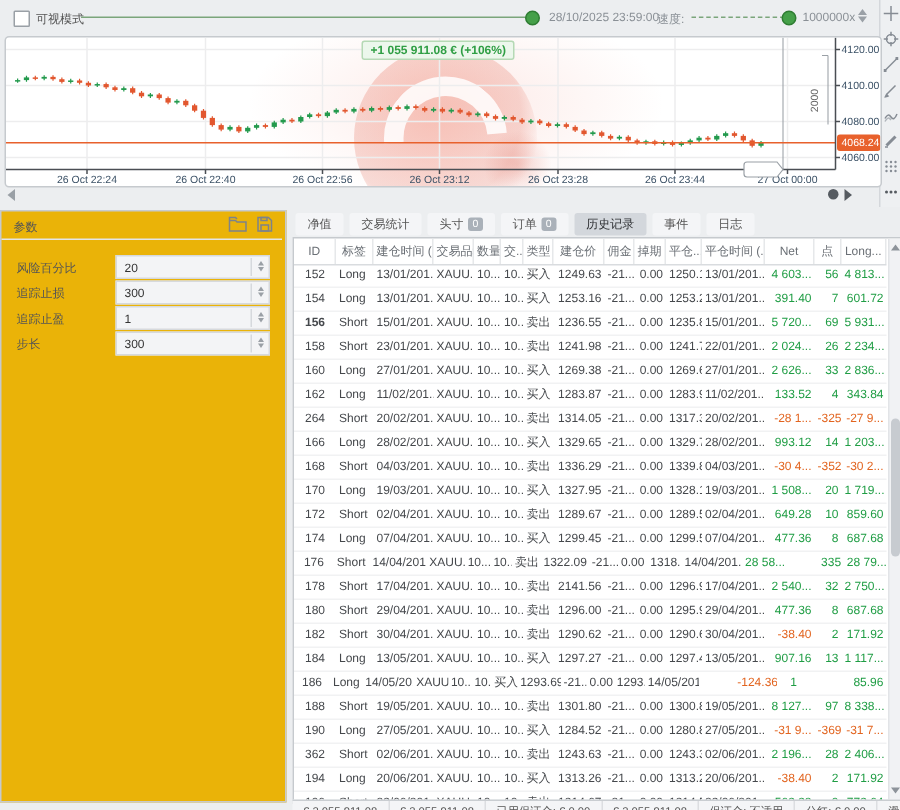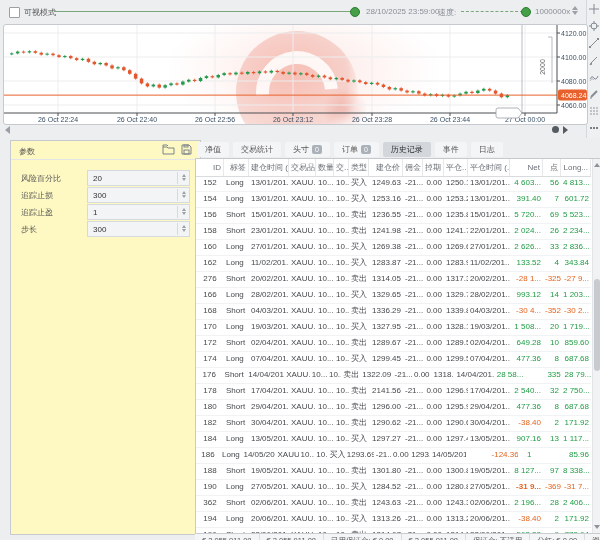--- a/index.html
+++ b/index.html
@@ -33,40 +33,40 @@
      border:13px solid rgba(255,255,255,0.85);border-right-color:transparent;border-bottom-color:transparent;transform:rotate(40deg);}
   #wm-blob{left:318px;top:62px;width:46px;height:46px;border-radius:50%;background:radial-gradient(circle,rgba(210,60,40,0.22),rgba(210,60,40,0) 70%);}
   #banner{left:237px;top:2px;padding:1px 5px;background:#ecf7ec;border:1px solid #b5d9b5;border-radius:2px;
           color:#2f9e44;font-weight:bold;white-space:nowrap;}
   #chart-svg{left:0;top:0;}
   #scroll-strip{left:3px;top:125px;width:583px;height:11px;}
   .tri-left{width:0;height:0;border-top:4px solid transparent;border-bottom:4px solid transparent;border-right:5px solid #9aa0a6;}
   .tri-right{width:0;height:0;border-top:4px solid transparent;border-bottom:4px solid transparent;border-left:5px solid #565b61;}
   #scroll-dot{width:7px;height:7px;border-radius:50%;background:#565b61;}
   
-  #params{left:10px;top:140px;width:189px;height:393px;background:#fef9c3;border:1px solid #c6cace;}
+  #params{left:0;top:140px;width:189px;height:393px;background:#eab308;border:1px solid #c6cace;}
   #params-header{left:0;top:0;width:187px;height:18px;border-bottom:1px solid #e3e5e8;}
   #params-title{left:8px;top:5px;color:#555;}
   #params-icons{right:6px;top:3px;display:flex;gap:6px;}
   .param-row{position:absolute;left:0;width:187px;height:16px;}
   .param-label{position:absolute;left:10px;top:4px;color:#555;}
   .param-box{position:absolute;left:76px;top:1px;width:101px;height:14px;background:#f3f4f6;border:1px solid #d6d9dd;display:flex;align-items:center;}
   .param-value{padding-left:5px;color:#333;flex:1;}
   .param-spin{width:11px;height:12px;border-left:1px solid #d6d9dd;}
   .param-spin .up{width:0;height:0;border-left:2.5px solid transparent;border-right:2.5px solid transparent;border-bottom:3px solid #9aa0a6;margin:2px auto 1px;}
   .param-spin .dn{width:0;height:0;border-left:2.5px solid transparent;border-right:2.5px solid transparent;border-top:3px solid #9aa0a6;margin:0 auto;}
   
   #tabs{left:197px;top:140px;width:400px;height:18px;display:flex;gap:4px;align-items:center;}
   .tab{padding:2px 8px;border-radius:2px;background:#f4f5f7;color:#555;white-space:nowrap;display:flex;align-items:center;gap:3px;}
   .tab.active{background:#d3d7dc;color:#2d2f32;}
   .badge{background:#aab1b9;color:#fff;border-radius:2px;padding:0 3px;font-size:7px;line-height:9px;}
   
   #table-panel{left:195px;top:158px;width:405px;height:376px;background:#fff;border:1px solid #c6cace;overflow:hidden;}
   #thead{position:absolute;left:0;top:0;width:395px;height:17px;border-bottom:1px solid #d9dcdf;display:flex;}
-  .th{height:17px;line-height:17px;color:#6b7076;border-right:1px solid #e6e8ea;overflow:hidden;white-space:nowrap;padding:0 2px;box-sizing:border-box;text-align:right;}
+  .th{height:17px;line-height:17px;color:#6b7076;border-right:1px solid #e6e8ea;overflow:hidden;white-space:nowrap;padding:0 2px;box-sizing:border-box;text-align:center;}
   #tbody{position:absolute;left:0;top:17px;width:395px;}
   .tr{display:flex;height:15px;border-bottom:1px solid #f1f2f3;}
   .td{line-height:14px;overflow:hidden;white-space:nowrap;padding:0 2px;box-sizing:border-box;color:#45484c;}
   .td.r{text-align:right;} .td.c{text-align:center;}
   .pos{color:#1f9d44;} .neg{color:#e2641f;}
   #vscroll{position:absolute;right:0;top:0;width:8px;height:374px;background:#f1f2f4;border-left:1px solid #e2e4e7;}
   #vscroll .arr-up{width:0;height:0;border-left:3px solid transparent;border-right:3px solid transparent;border-bottom:4px solid #8d939a;margin:4px auto 0;}
   #vscroll .arr-dn{position:absolute;bottom:4px;left:1px;width:0;height:0;border-left:3px solid transparent;border-right:3px solid transparent;border-top:4px solid #8d939a;}
   #vthumb{position:absolute;left:1px;top:120px;width:6px;height:92px;background:#c7cbd0;border-radius:3px;}
   
@@ -367,20 +367,21 @@
       <text x="368" y="97" font-size="7" fill="#3b5166" text-anchor="middle">26 Oct 23:28</text>
       <line x1="446" y1="88" x2="446" y2="91" stroke="#4a4e53"></line>
       <text x="446" y="97" font-size="7" fill="#3b5166" text-anchor="middle">26 Oct 23:44</text>
       <line x1="521" y1="88" x2="521" y2="91" stroke="#4a4e53"></line>
       <text x="521" y="97" font-size="7" fill="#3b5166" text-anchor="middle">27 Oct 00:00</text>
       <text x="541" y="42" font-size="7" fill="#666" transform="rotate(-90 541 42)" text-anchor="middle">2000</text>
       <line x1="548" y1="12" x2="548" y2="58" stroke="#9aa0a6" stroke-width="0.7"></line>
       <line x1="544" y1="12" x2="548" y2="12" stroke="#9aa0a6" stroke-width="0.7"></line>
       <path d="M494 83 h20 l4 5 -4 5 h-20 a2 2 0 0 1 -2 -2 v-6 a2 2 0 0 1 2 -2 z" fill="#fff" stroke="#9aa0a6" stroke-width="0.8"></path>
     </svg>
+  <div class="abs" id="banner">+1 055 911.08 € (+106%)</div>
 </div>
 <div class="abs" id="scroll-strip">
   <div class="abs tri-left" style="left:2px;top:1px;"></div>
   <div class="abs" id="scroll-dot" style="left:549px;top:1px;"></div>
   <div class="abs tri-right" style="left:560px;top:1px;"></div>
 </div>
 
 <div class="abs" id="params">
   <div class="abs" id="params-header">
     <div class="abs" id="params-title">参数</div>
@@ -516,35 +517,35 @@
         <div class="td r" style="width: 34px;">1253.16</div>
         <div class="td r" style="width: 20px;">-21...</div>
         <div class="td r" style="width: 21px;">0.00</div>
         <div class="td r" style="width: 24px;">1253.23</div>
         <div class="td " style="width: 42px;">13/01/201...</div>
         <div class="td r pos" style="width: 33px;">391.40</div>
         <div class="td r pos" style="width: 18px;">7</div>
         <div class="td r pos" style="width: 30px;">601.72</div>
       </div>
       <div class="tr">
-        <div class="td c" style="width: 28px;">156</div>
+        <div class="td c" style="width: 28px; font-weight: bold;">156</div>
         <div class="td " style="width: 25px;">Short</div>
         <div class="td " style="width: 40px;">15/01/201...</div>
         <div class="td " style="width: 27px;">XAUU...</div>
         <div class="td " style="width: 18px;">10...</div>
         <div class="td " style="width: 15px;">10...</div>
         <div class="td " style="width: 20px;">卖出</div>
         <div class="td r" style="width: 34px;">1236.55</div>
         <div class="td r" style="width: 20px;">-21...</div>
         <div class="td r" style="width: 21px;">0.00</div>
         <div class="td r" style="width: 24px;">1235.86</div>
         <div class="td " style="width: 42px;">15/01/201...</div>
         <div class="td r pos" style="width: 33px;">5 720...</div>
         <div class="td r pos" style="width: 18px;">69</div>
-        <div class="td r pos" style="width: 30px;">5 523...</div>
+        <div class="td r pos" style="width: 30px;">5 931...</div>
       </div>
       <div class="tr">
         <div class="td c" style="width: 28px;">158</div>
         <div class="td " style="width: 25px;">Short</div>
         <div class="td " style="width: 40px;">23/01/201...</div>
         <div class="td " style="width: 27px;">XAUU...</div>
         <div class="td " style="width: 18px;">10...</div>
         <div class="td " style="width: 15px;">10...</div>
         <div class="td " style="width: 20px;">卖出</div>
         <div class="td r" style="width: 34px;">1241.98</div>
@@ -584,21 +585,21 @@
         <div class="td r" style="width: 34px;">1283.87</div>
         <div class="td r" style="width: 20px;">-21...</div>
         <div class="td r" style="width: 21px;">0.00</div>
         <div class="td r" style="width: 24px;">1283.91</div>
         <div class="td " style="width: 42px;">11/02/201...</div>
         <div class="td r pos" style="width: 33px;">133.52</div>
         <div class="td r pos" style="width: 18px;">4</div>
         <div class="td r pos" style="width: 30px;">343.84</div>
       </div>
       <div class="tr">
-        <div class="td c" style="width: 28px;">276</div>
+        <div class="td c" style="width: 28px;">264</div>
         <div class="td " style="width: 25px;">Short</div>
         <div class="td " style="width: 40px;">20/02/201...</div>
         <div class="td " style="width: 27px;">XAUU...</div>
         <div class="td " style="width: 18px;">10...</div>
         <div class="td " style="width: 15px;">10...</div>
         <div class="td " style="width: 20px;">卖出</div>
         <div class="td r" style="width: 34px;">1314.05</div>
         <div class="td r" style="width: 20px;">-21...</div>
         <div class="td r" style="width: 21px;">0.00</div>
         <div class="td r" style="width: 24px;">1317.30</div>
@@ -817,21 +818,21 @@
         <div class="td " style="width: 40px;">27/05/201...</div>
         <div class="td " style="width: 27px;">XAUU...</div>
         <div class="td " style="width: 18px;">10...</div>
         <div class="td " style="width: 15px;">10...</div>
         <div class="td " style="width: 20px;">买入</div>
         <div class="td r" style="width: 34px;">1284.52</div>
         <div class="td r" style="width: 20px;">-21...</div>
         <div class="td r" style="width: 21px;">0.00</div>
         <div class="td r" style="width: 24px;">1280.83</div>
         <div class="td " style="width: 42px;">27/05/201...</div>
-        <div class="td r neg" style="width: 33px; font-weight: bold;">-31 9...</div>
+        <div class="td r neg" style="width: 33px;">-31 9...</div>
         <div class="td r neg" style="width: 18px;">-369</div>
         <div class="td r neg" style="width: 30px;">-31 7...</div>
       </div>
       <div class="tr">
         <div class="td c" style="width: 28px;">362</div>
         <div class="td " style="width: 25px;">Short</div>
         <div class="td " style="width: 40px;">02/06/201...</div>
         <div class="td " style="width: 27px;">XAUU...</div>
         <div class="td " style="width: 18px;">10...</div>
         <div class="td " style="width: 15px;">10...</div>

